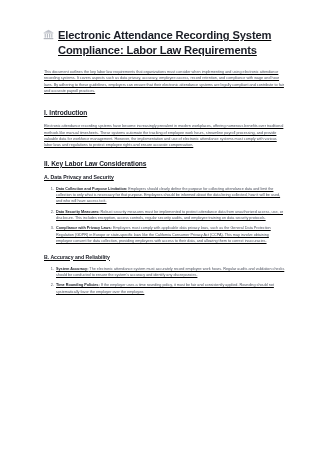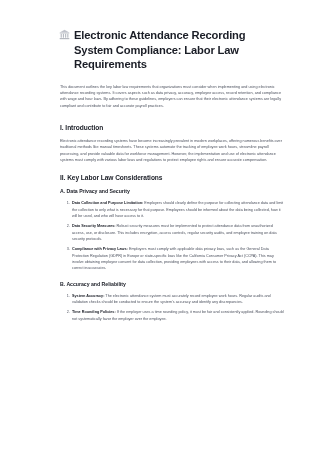--- a/index.html
+++ b/index.html
@@ -12,22 +12,23 @@
     background: #ffffff;
     font-family: "Liberation Sans", sans-serif;
     -webkit-font-smoothing: antialiased;
     overflow: hidden;
   }
   .page {
     box-sizing: border-box;
     width: 320px;
     height: 452px;
     background: #ffffff;
-    padding: 28px 34px 0 60px;
+    padding: 28px 34px 0 44px;
     position: relative;
+    text-decoration: underline;
   }
   .doc-title {
     display: block;
     position: relative;
     font-size: 11.2px;
     line-height: 14.5px;
     font-weight: 700;
     color: #1a1d26;
     letter-spacing: -0.15px;
     margin: 0 0 12px 0;

